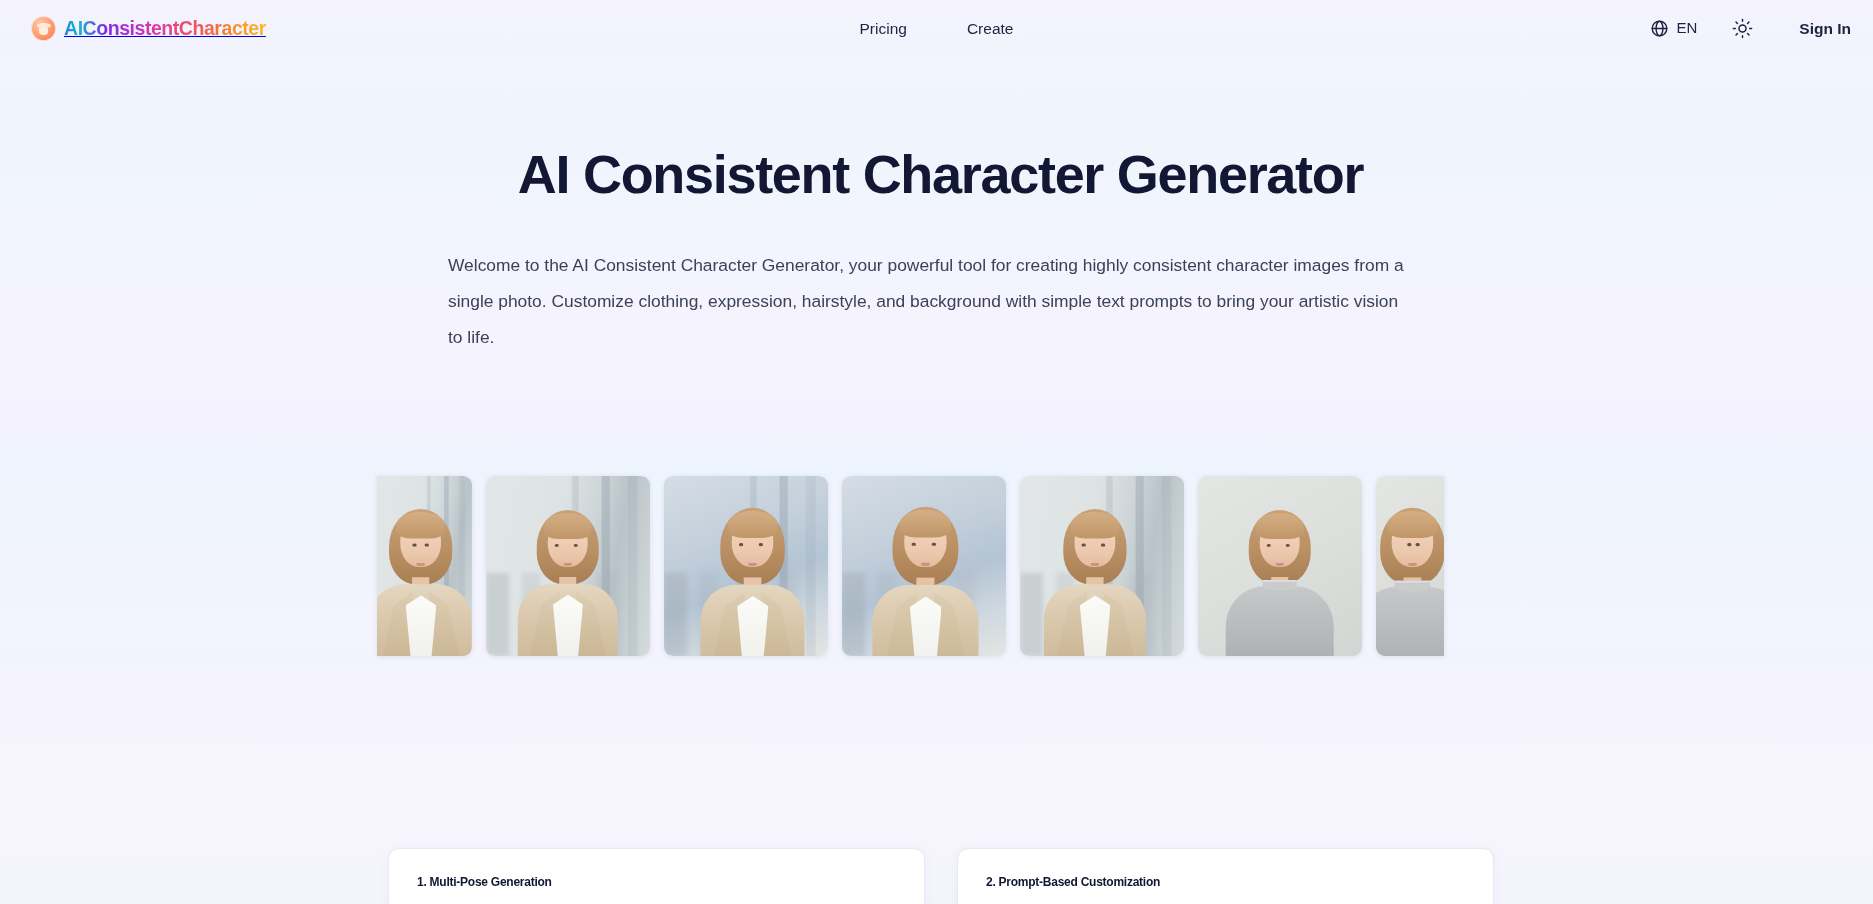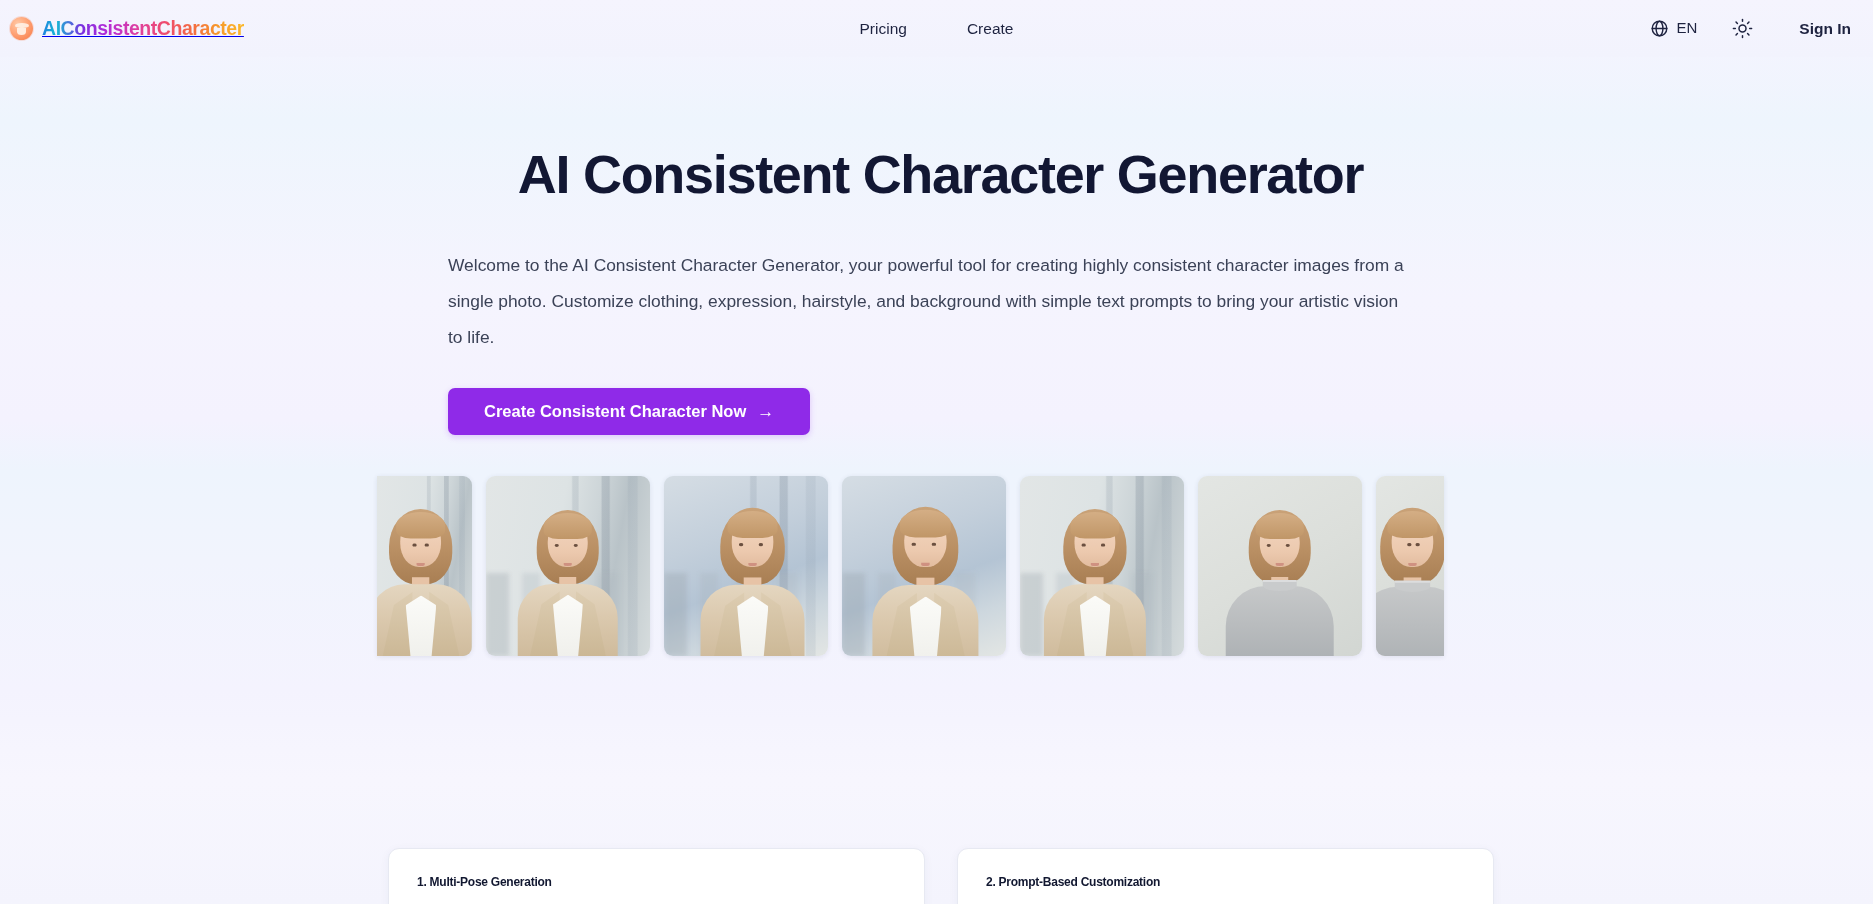--- a/index.html
+++ b/index.html
@@ -28,21 +28,21 @@
 
   
   .header {
     position:absolute; top:0; left:0; width:1873px; height:57px;
     display:flex; align-items:center;
     background:linear-gradient(180deg,#f5f4fe 0%, #f2f3fd 100%);
     z-index:20;
   }
   .logo-wrap {
     display:flex; align-items:center; gap:9px;
-    margin-left:10px;
+    margin-left:32px;
   }
   .logo-mark {
     width:23px; height:23px; border-radius:50%;
     background:radial-gradient(circle at 34% 30%, #ffc9a6 0%, #ffa97e 38%, #fb8f5f 70%, #f47c4d 100%);
     position:relative; flex:none;
     box-shadow:0 0 0 1px rgba(244,124,77,.20);
   }
   .logo-mark::before {
     content:""; position:absolute; left:4.5px; top:5.5px;
     width:14px; height:5.5px;
@@ -308,26 +308,20 @@
         </span>
       </button>
 
       <a class="signin" href="#">Sign In</a>
     </div>
   </header>
 
   <section class="hero">
     <h1 class="hero-title">AI Consistent Character Generator</h1>
     <p class="hero-body">Welcome to the AI Consistent Character Generator, your powerful tool for creating highly consistent character images from a single photo. Customize clothing, expression, hairstyle, and background with simple text prompts to bring your artistic vision to life.</p>
-    <div class="cta-wrap">
-      <button class="cta-btn">
-        <span>Create Consistent Character Now</span>
-        <span class="cta-arrow">→</span>
-      </button>
-    </div>
   </section>
 
   <section class="gallery-band">
     <div class="gallery-track">
 
       <div class="shot clip-left pose-c">
         <div class="scene bg-office">
           <div class="stripes"></div>
           <div class="figure">
             <div class="hair-back"></div>

